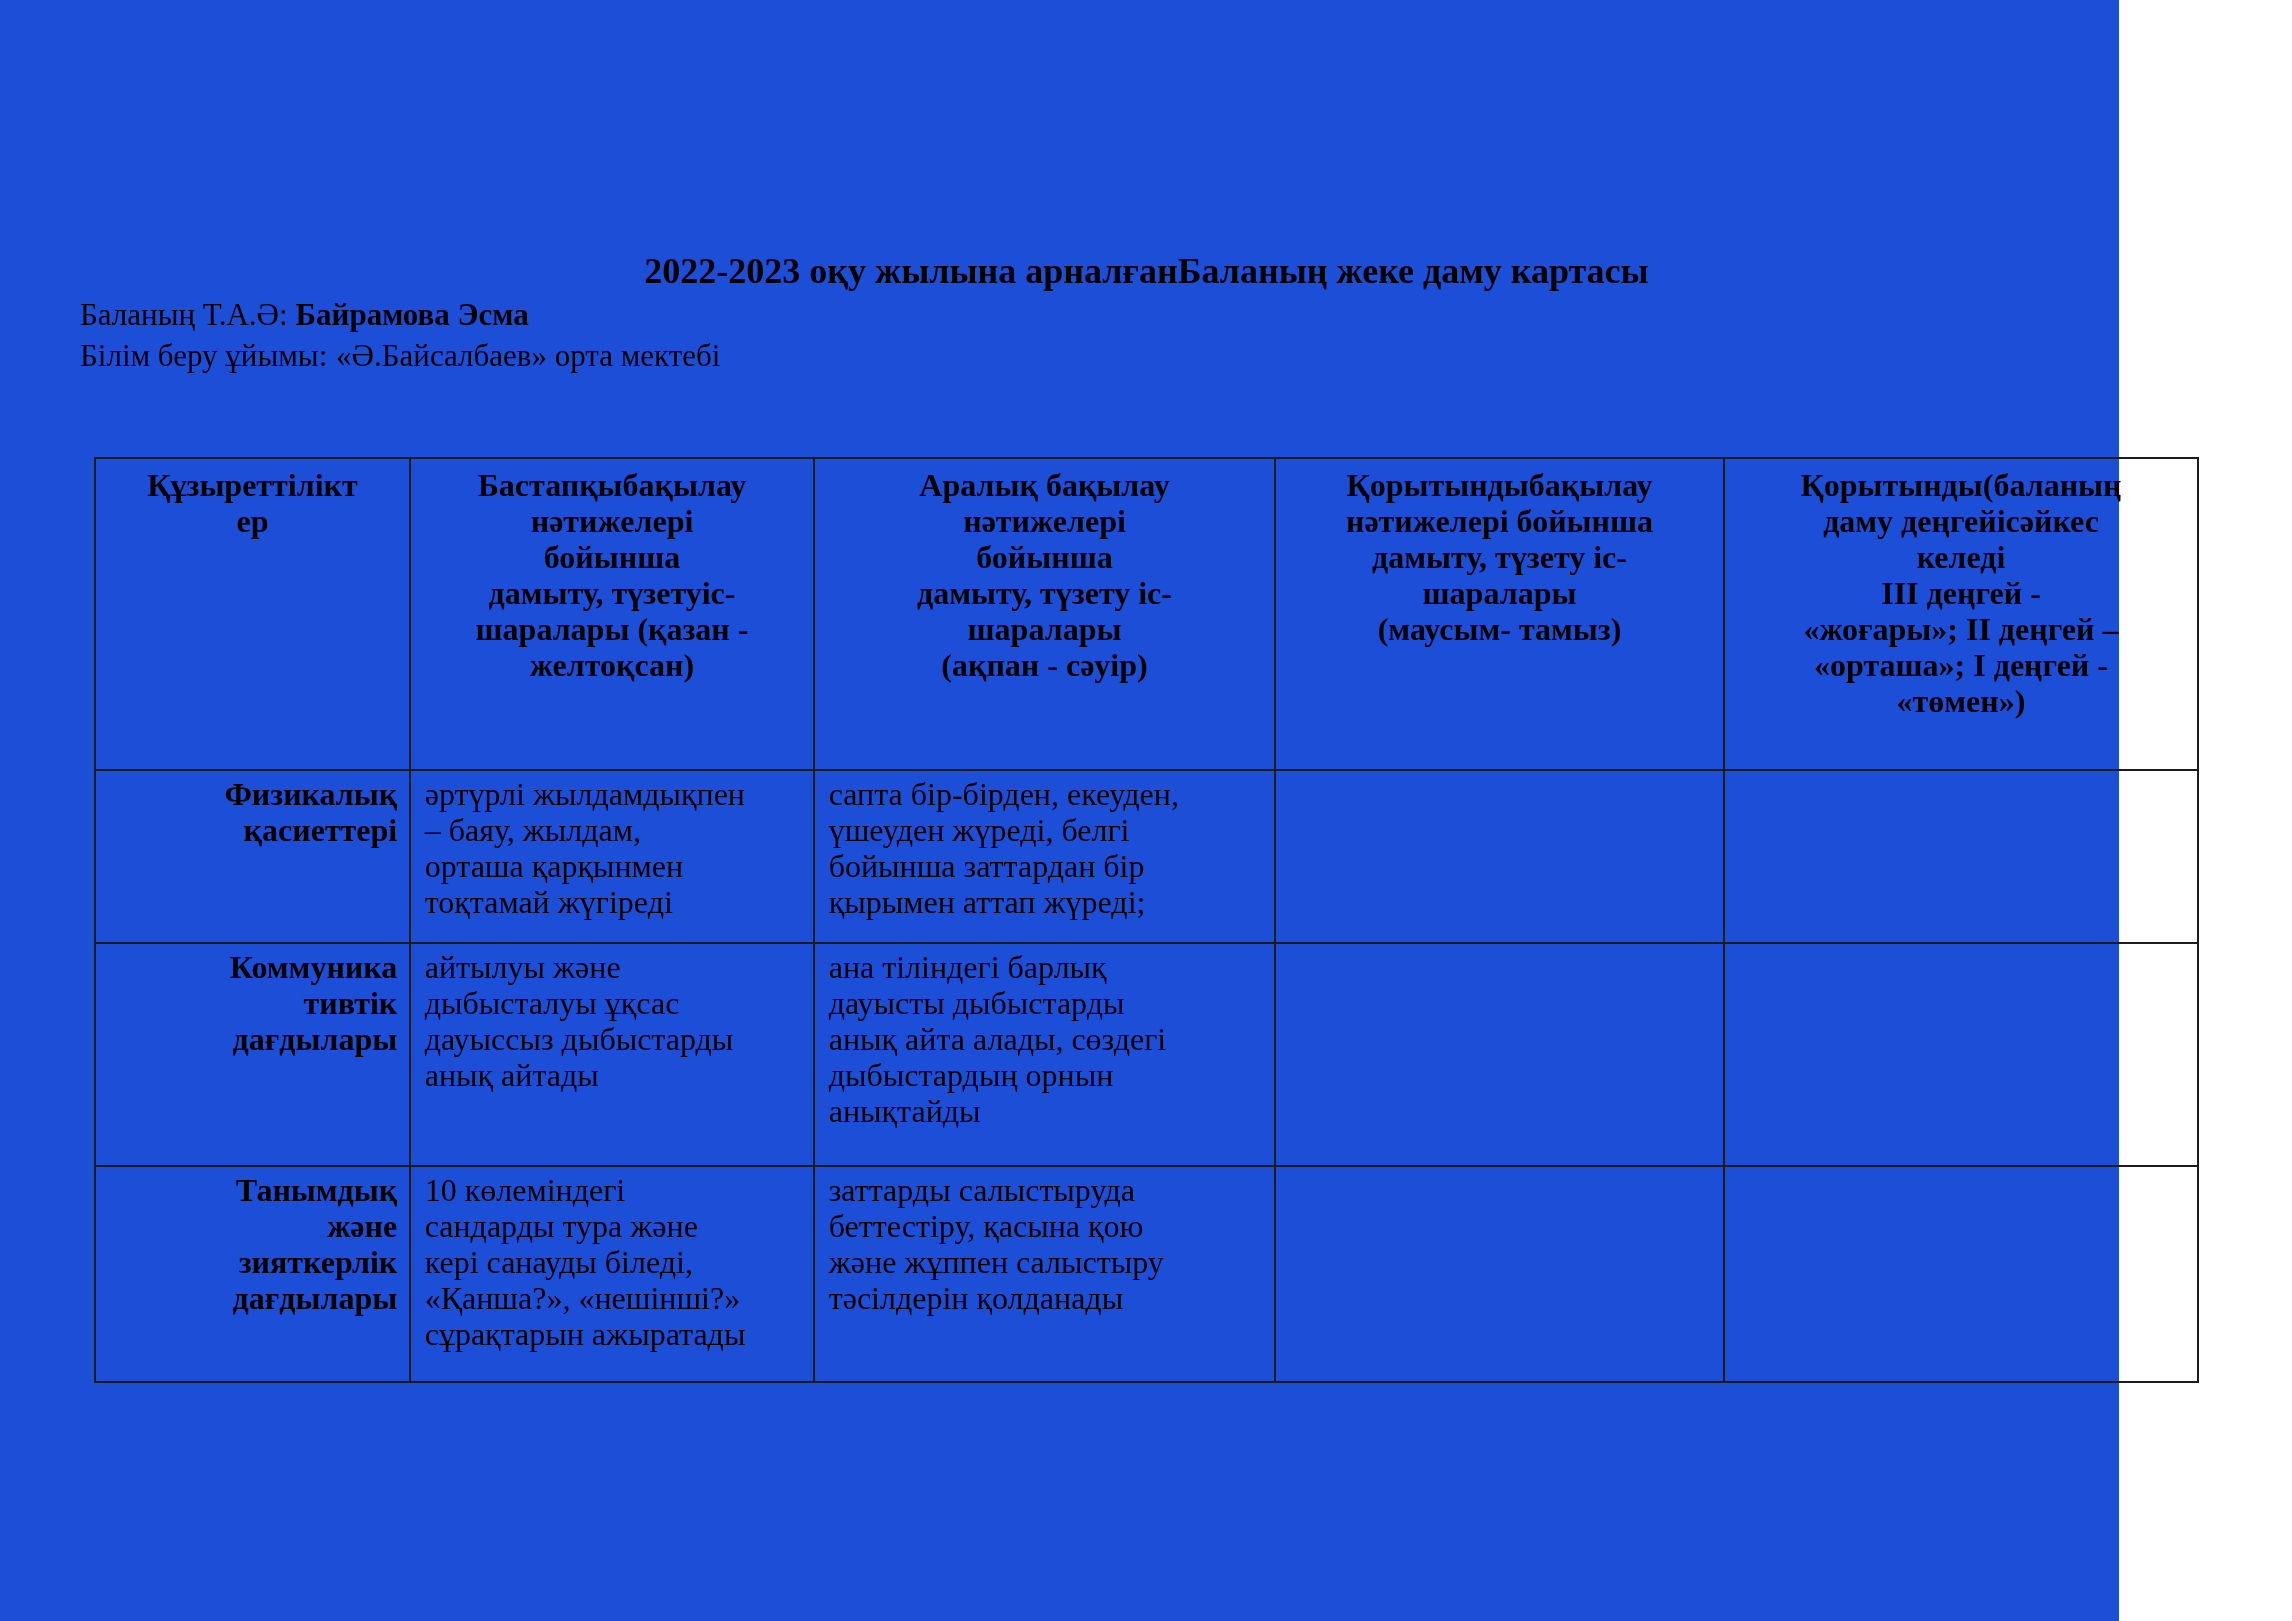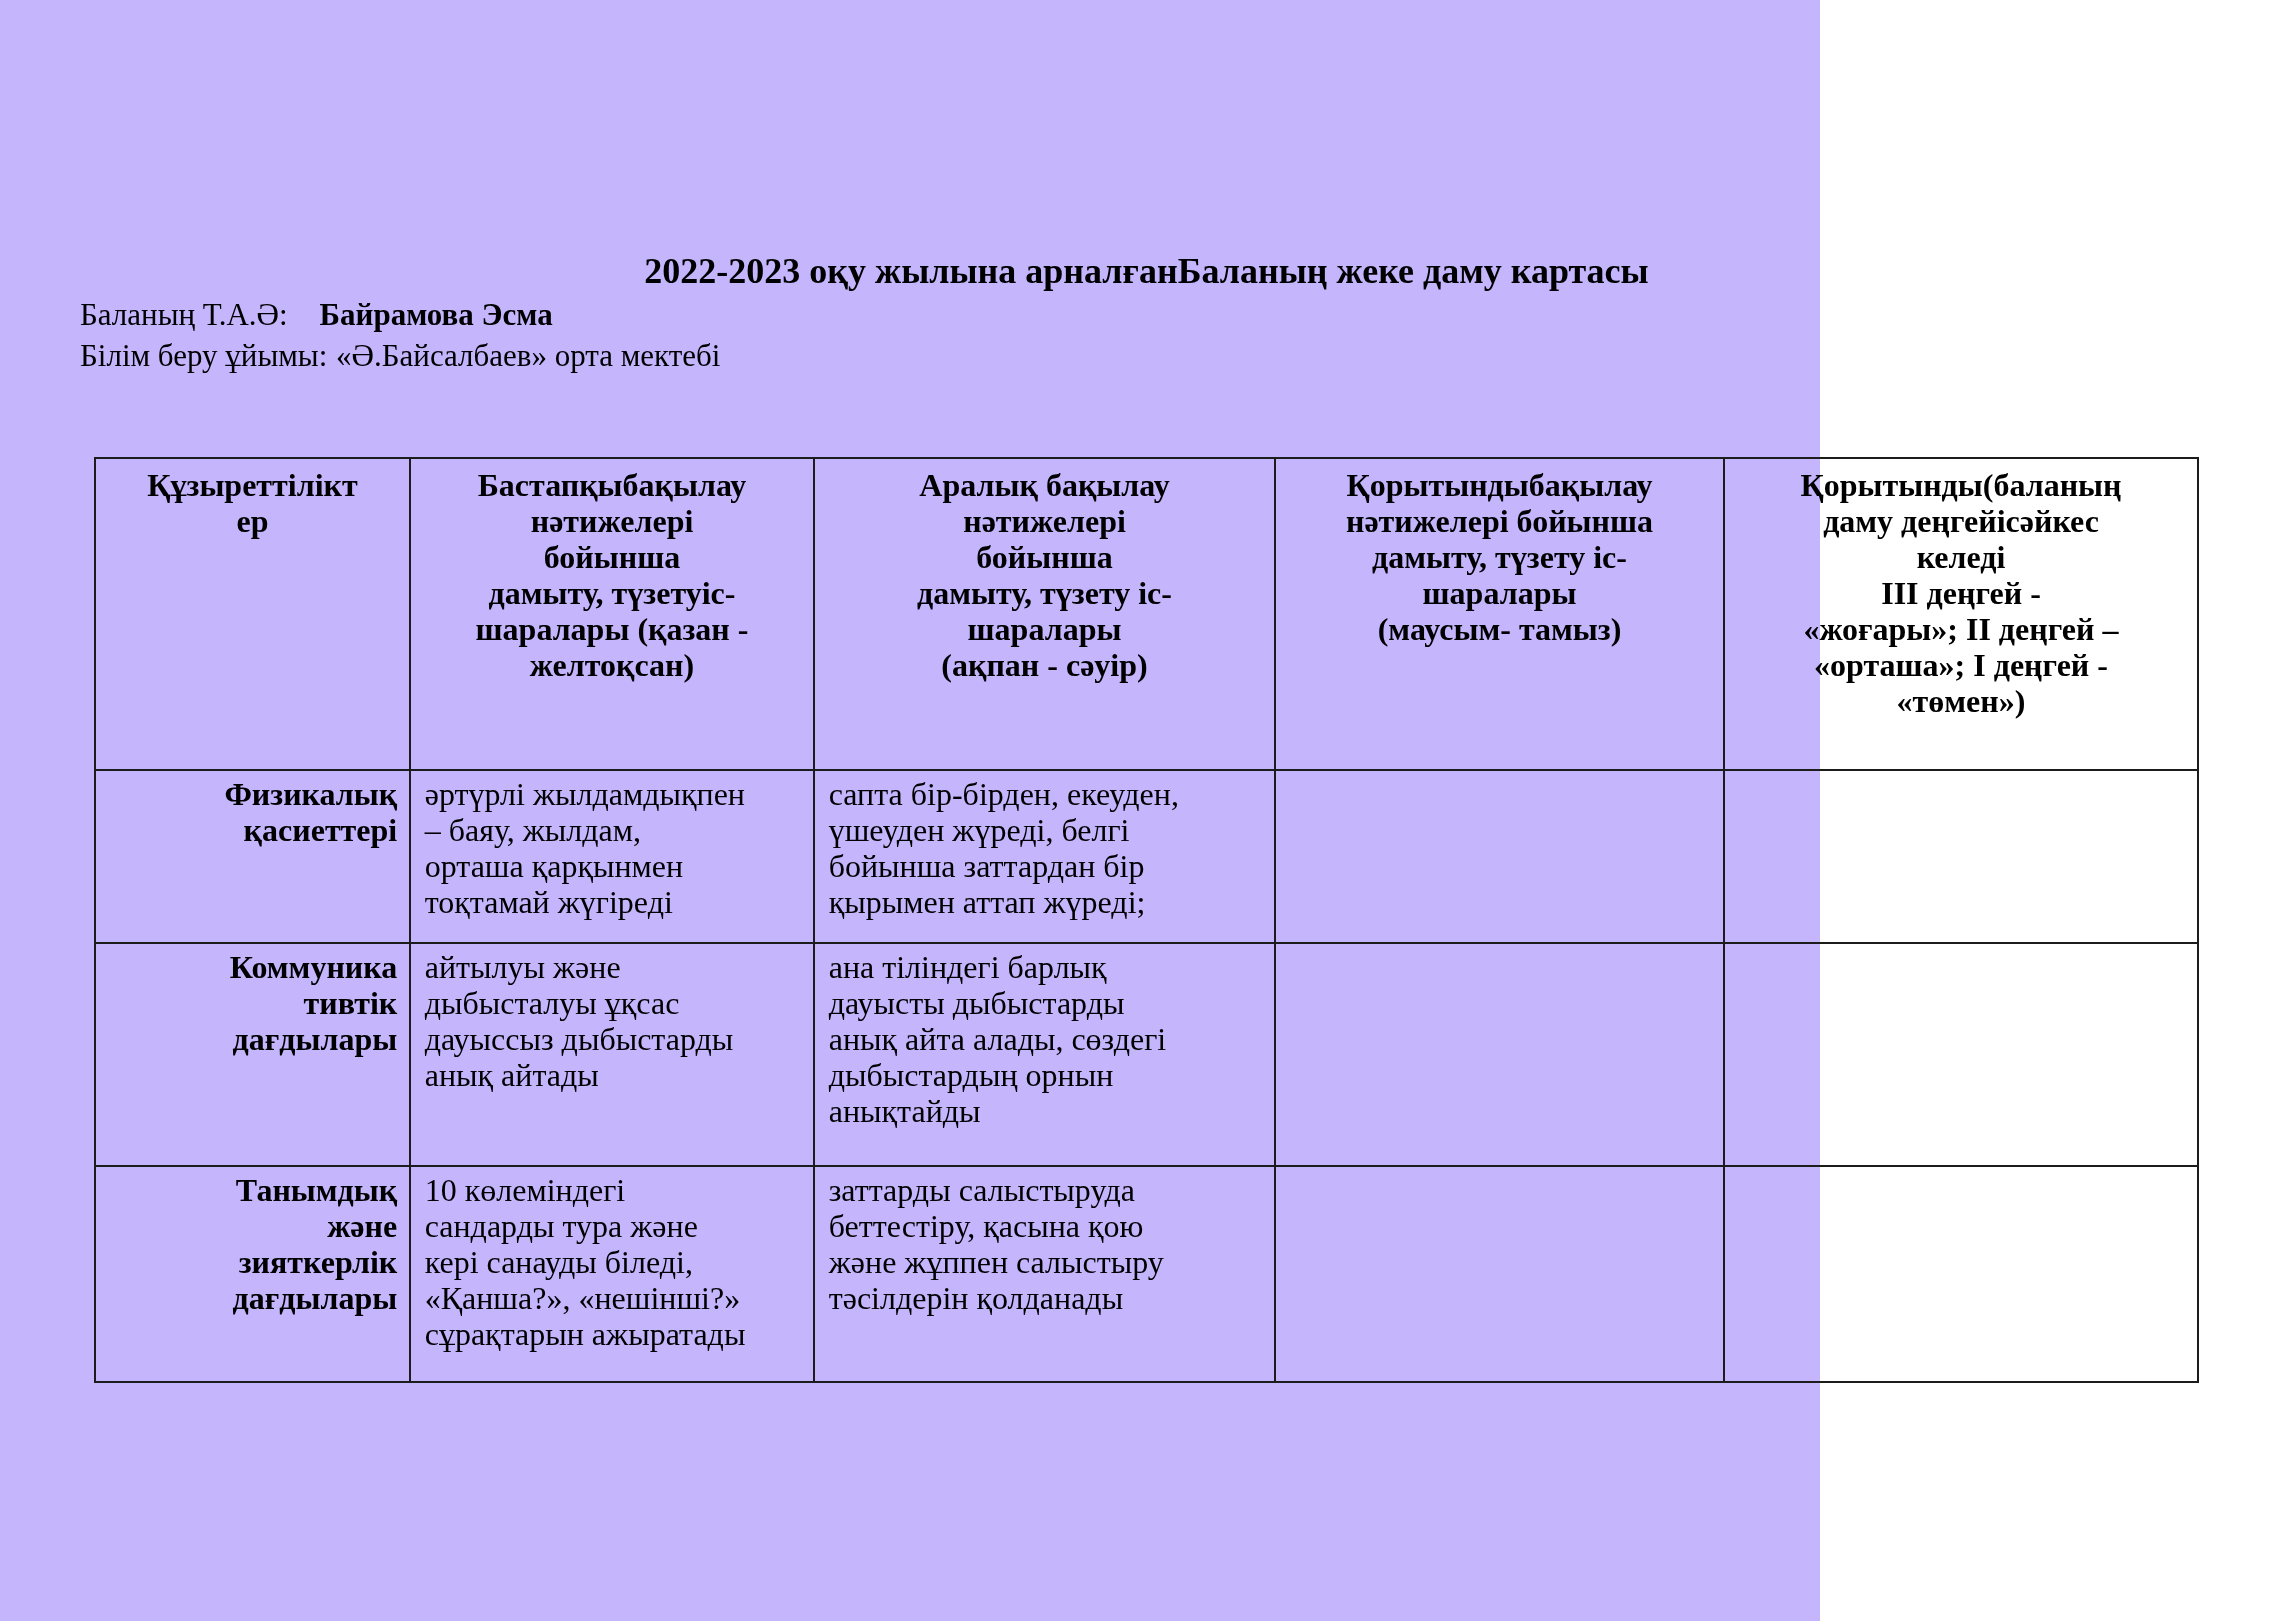--- a/index.html
+++ b/index.html
@@ -11,23 +11,23 @@
     width: 2293px;
     height: 1621px;
     position: relative;
     font-family: "Liberation Serif", "DejaVu Serif", serif;
     color: #000000;
     overflow: hidden;
   }
   .page {
     position: absolute;
     top: 0; left: 0;
-    width: 1820px;
+    width: 2119px;
     height: 1621px;
-    background: #c4b5fd;
+    background: #1d4ed8;
   }
   .doc-title {
     position: absolute;
     top: 251px;
     left: 0;
     width: 2293px;
     text-align: center;
     font-size: 36px;
     font-weight: bold;
     line-height: 41px;
@@ -37,21 +37,21 @@
     position: absolute;
     top: 294px;
     left: 80px;
     font-size: 31px;
     line-height: 41px;
   }
   .info-line { white-space: nowrap; }
   .info-value { margin-left: 8.8px; }
   .info-value.bold {
     font-weight: bold;
-    margin-left: 32px;
+    margin-left: 8px;
   }
   table.dev-table {
     position: absolute;
     top: 457px;
     left: 94px;
     width: 2102px;
     border-collapse: collapse;
     table-layout: fixed;
     border: 2.9px solid #2e2e2e;
   }

